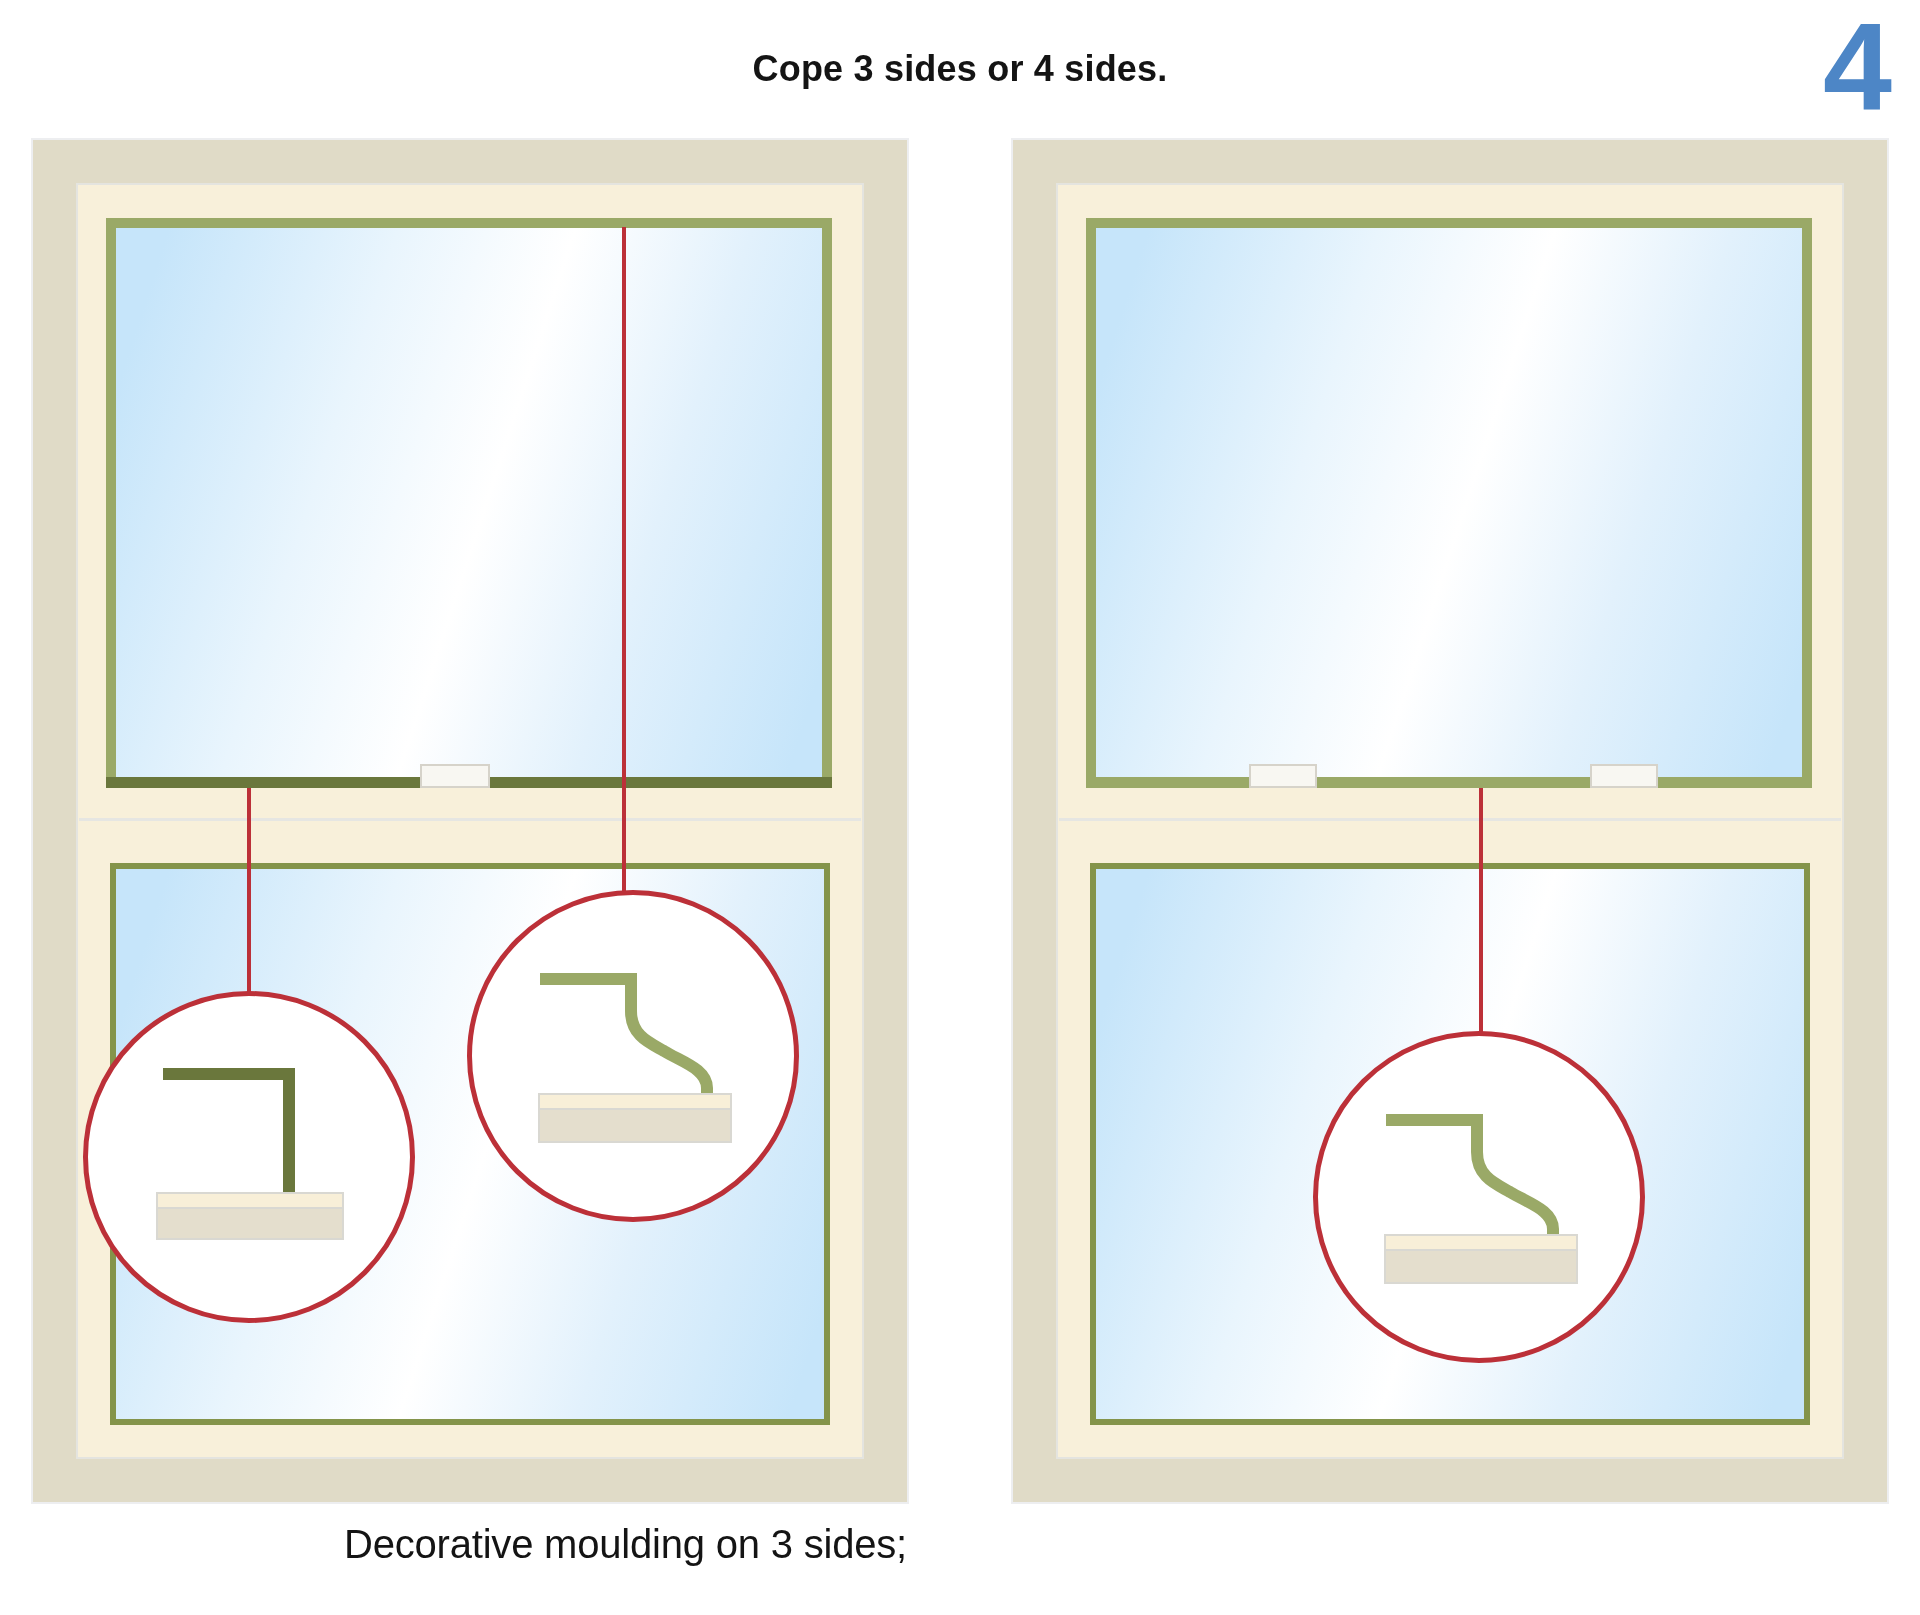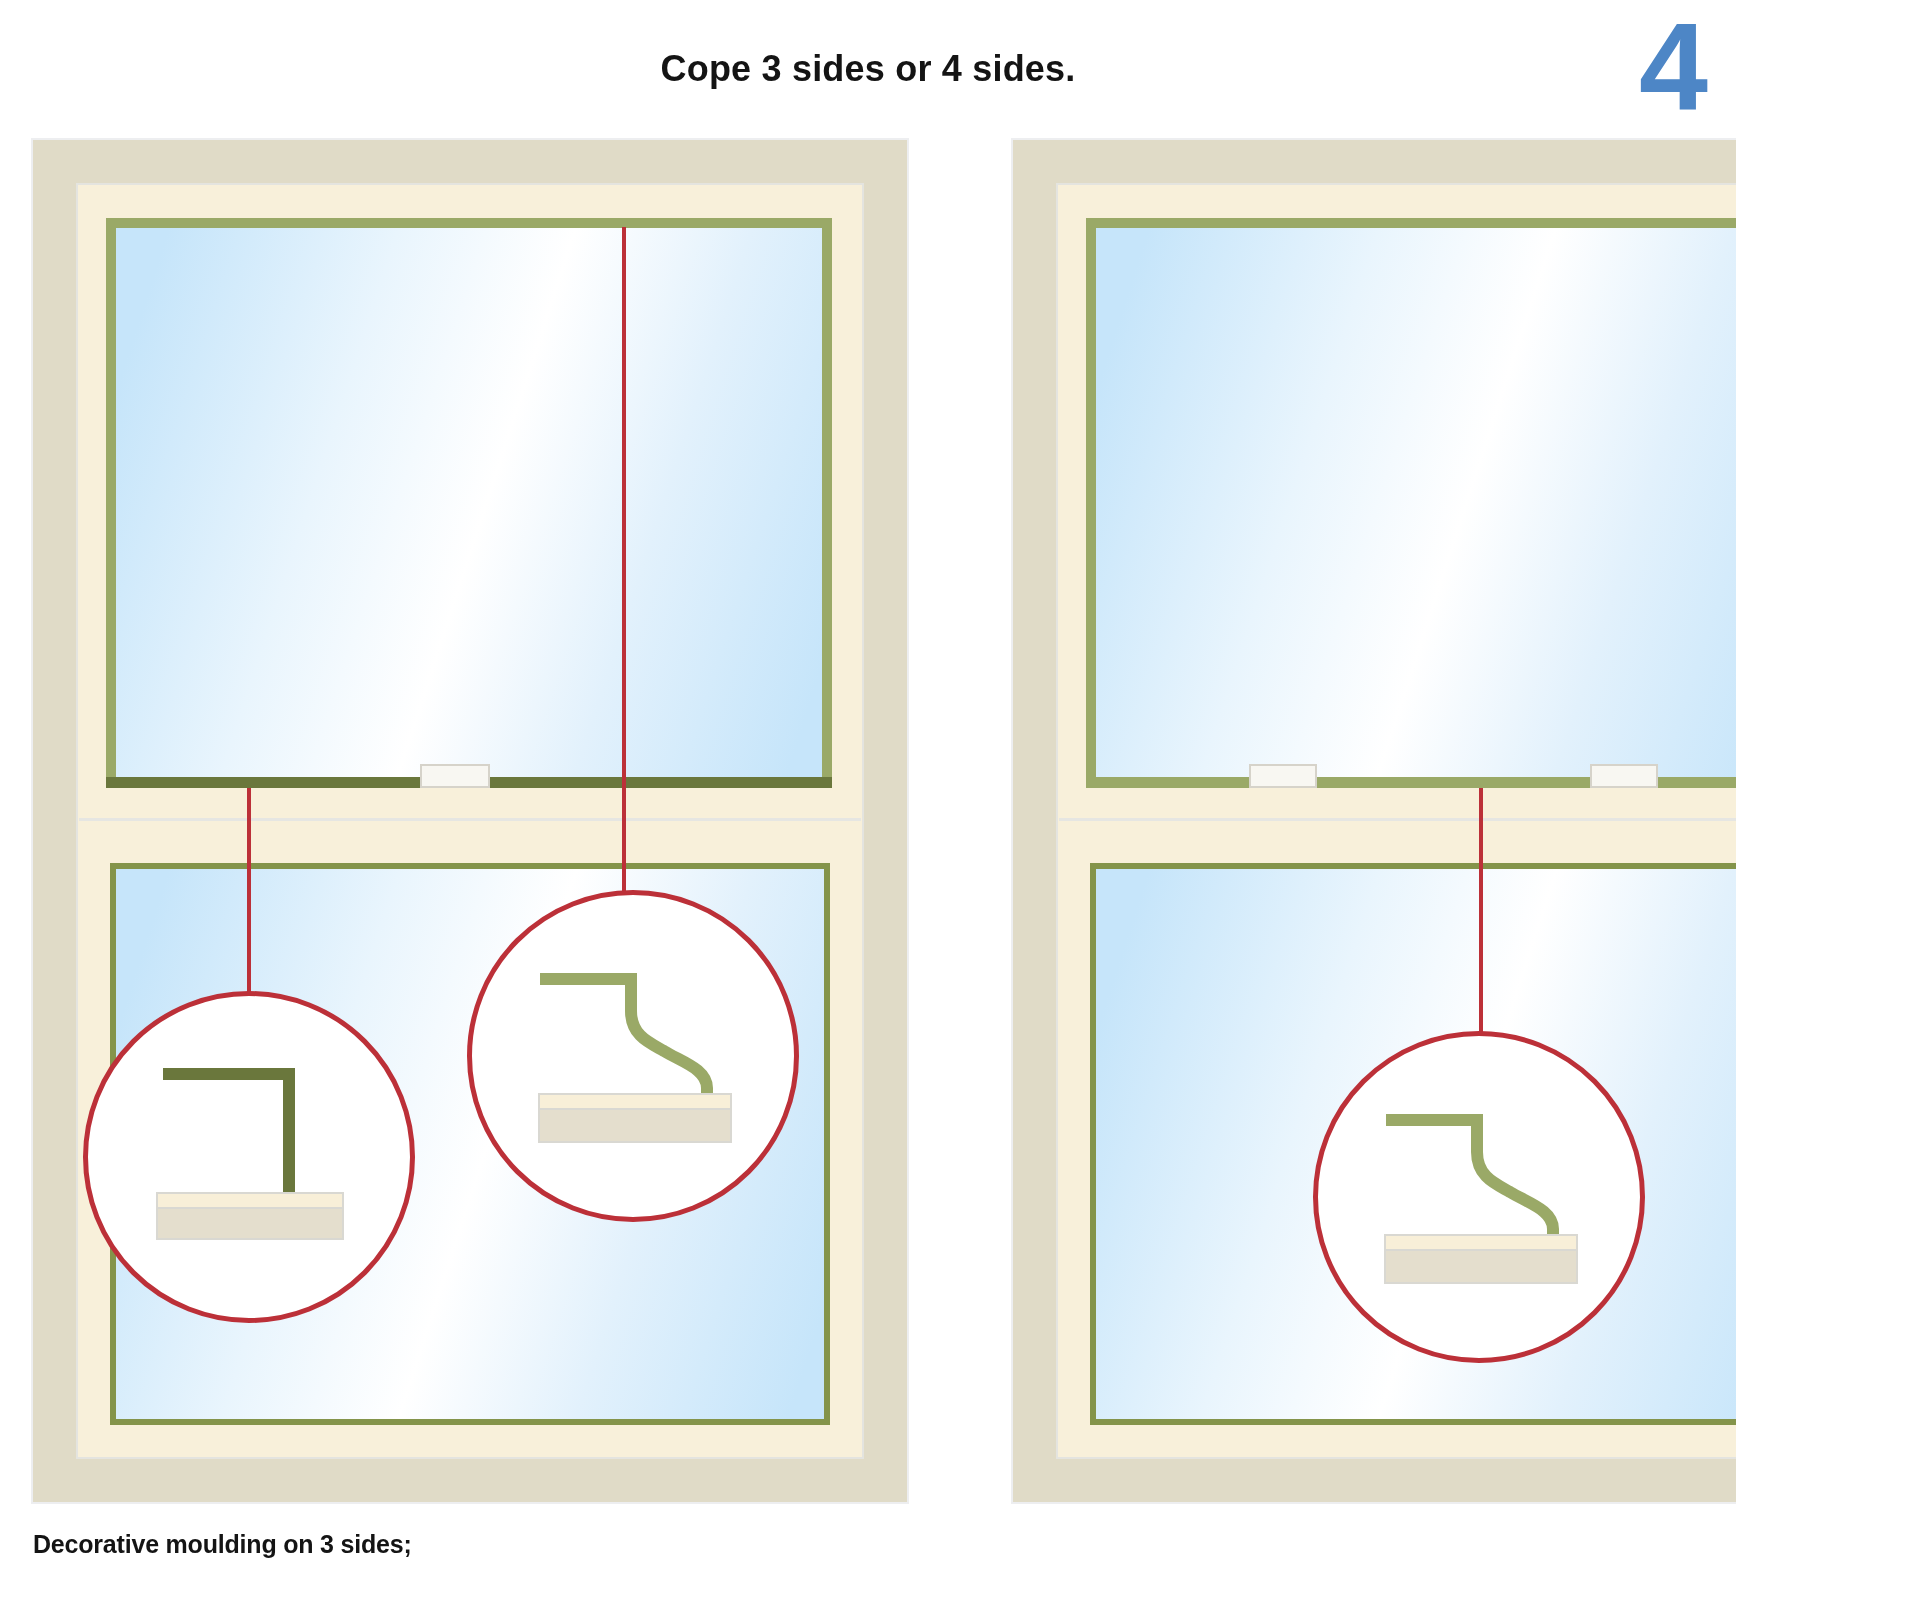--- a/index.html
+++ b/index.html
@@ -10,21 +10,21 @@
     --sash-green:#84944a;
     --frame-tan:#e0dbc7;
     --frame-cream:#f8f0da;
     --sill-cream:#f8efd8;
     --sill-tan:#e4decd;
     --tab-white:#f8f7f2;
     --text-black:#141414;
   }
   html,body{margin:0;padding:0;background:#ffffff;}
   .canvas{
-    position:relative;width:1736px;height:1615px;background:#ffffff;
+    position:relative;width:1920px;height:1615px;background:#ffffff;
     font-family:"Liberation Sans",sans-serif;overflow:hidden;
   }
   .abs{position:absolute;}
   .title{
     left:0;right:0;top:48px;text-align:center;
     font-size:36px;font-weight:bold;color:var(--text-black);letter-spacing:.2px;
   }
   .step-number{
     right:28px;top:4px;font-size:124px;font-weight:bold;line-height:1;
     color:var(--accent-blue);
@@ -50,21 +50,21 @@
     box-sizing:border-box;border:6px solid var(--sash-green);
   }
   .sash-bottom .glass{position:absolute;inset:0;}
   .red-line{width:4px;background:var(--callout-red);}
   .callout{
     box-sizing:border-box;width:332px;height:332px;border-radius:50%;
     border:5px solid var(--callout-red);background:#ffffff;
   }
   .callout svg{position:absolute;left:-5px;top:-5px;}
   .caption{
-    width:874px;text-align:left;font-size:25px;font-weight:bold;
+    width:874px;text-align:right;font-size:40px;font-weight:normal;
     line-height:45px;color:var(--text-black);letter-spacing:-0.2px;
   }
 </style>
 </head>
 <body>
 
 <div class="canvas">
 
   <div class="abs title">Cope 3 sides or 4 sides.</div>
   <div class="abs step-number">4</div>

